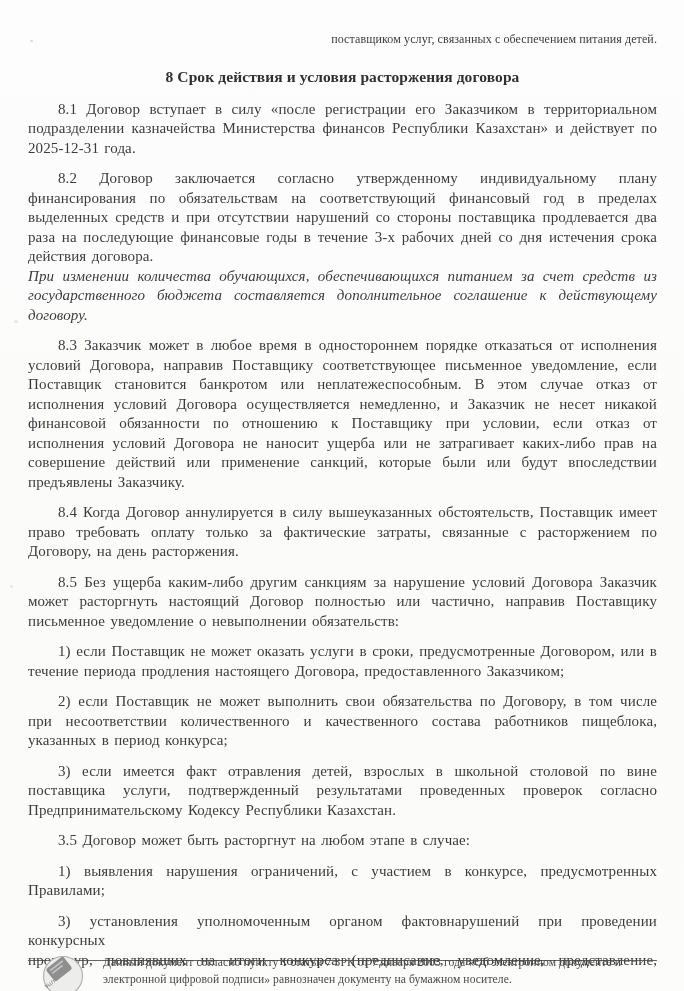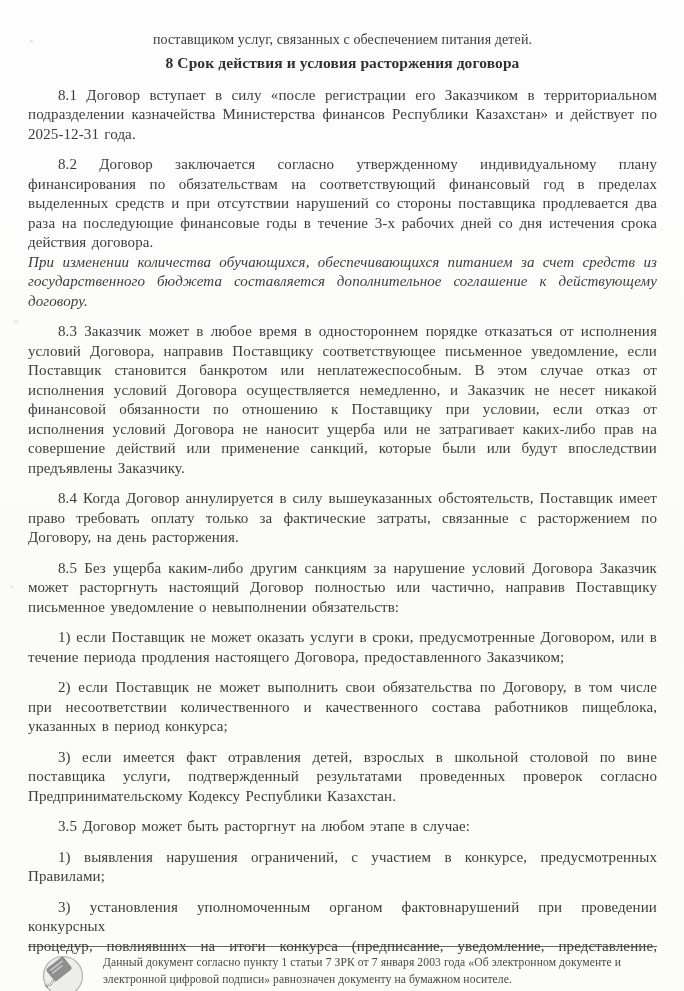--- a/index.html
+++ b/index.html
@@ -14,27 +14,27 @@
   }
   .page {
     position: absolute;
     inset: 0;
     padding: 30px 27px 0 28px;
     box-sizing: border-box;
     filter: blur(0.22px);
   }
   .intro-line {
     margin: 0 0 3px 0;
-    font-size: 14px;
+    font-size: 12px;
     line-height: 19.5px;
-    text-align: center;
+    text-align: right;
     letter-spacing: 0.1px;
   }
   .heading {
-    margin: 3px 0 13px 0;
+    margin: 17px 0 13px 0;
     font-size: 15.5px;
     font-weight: bold;
     color: #303030;
     text-align: center;
     line-height: 20px;
     letter-spacing: 0.1px;
   }
   .para {
     margin: 0 0 11px 0;
     font-size: 15px;

